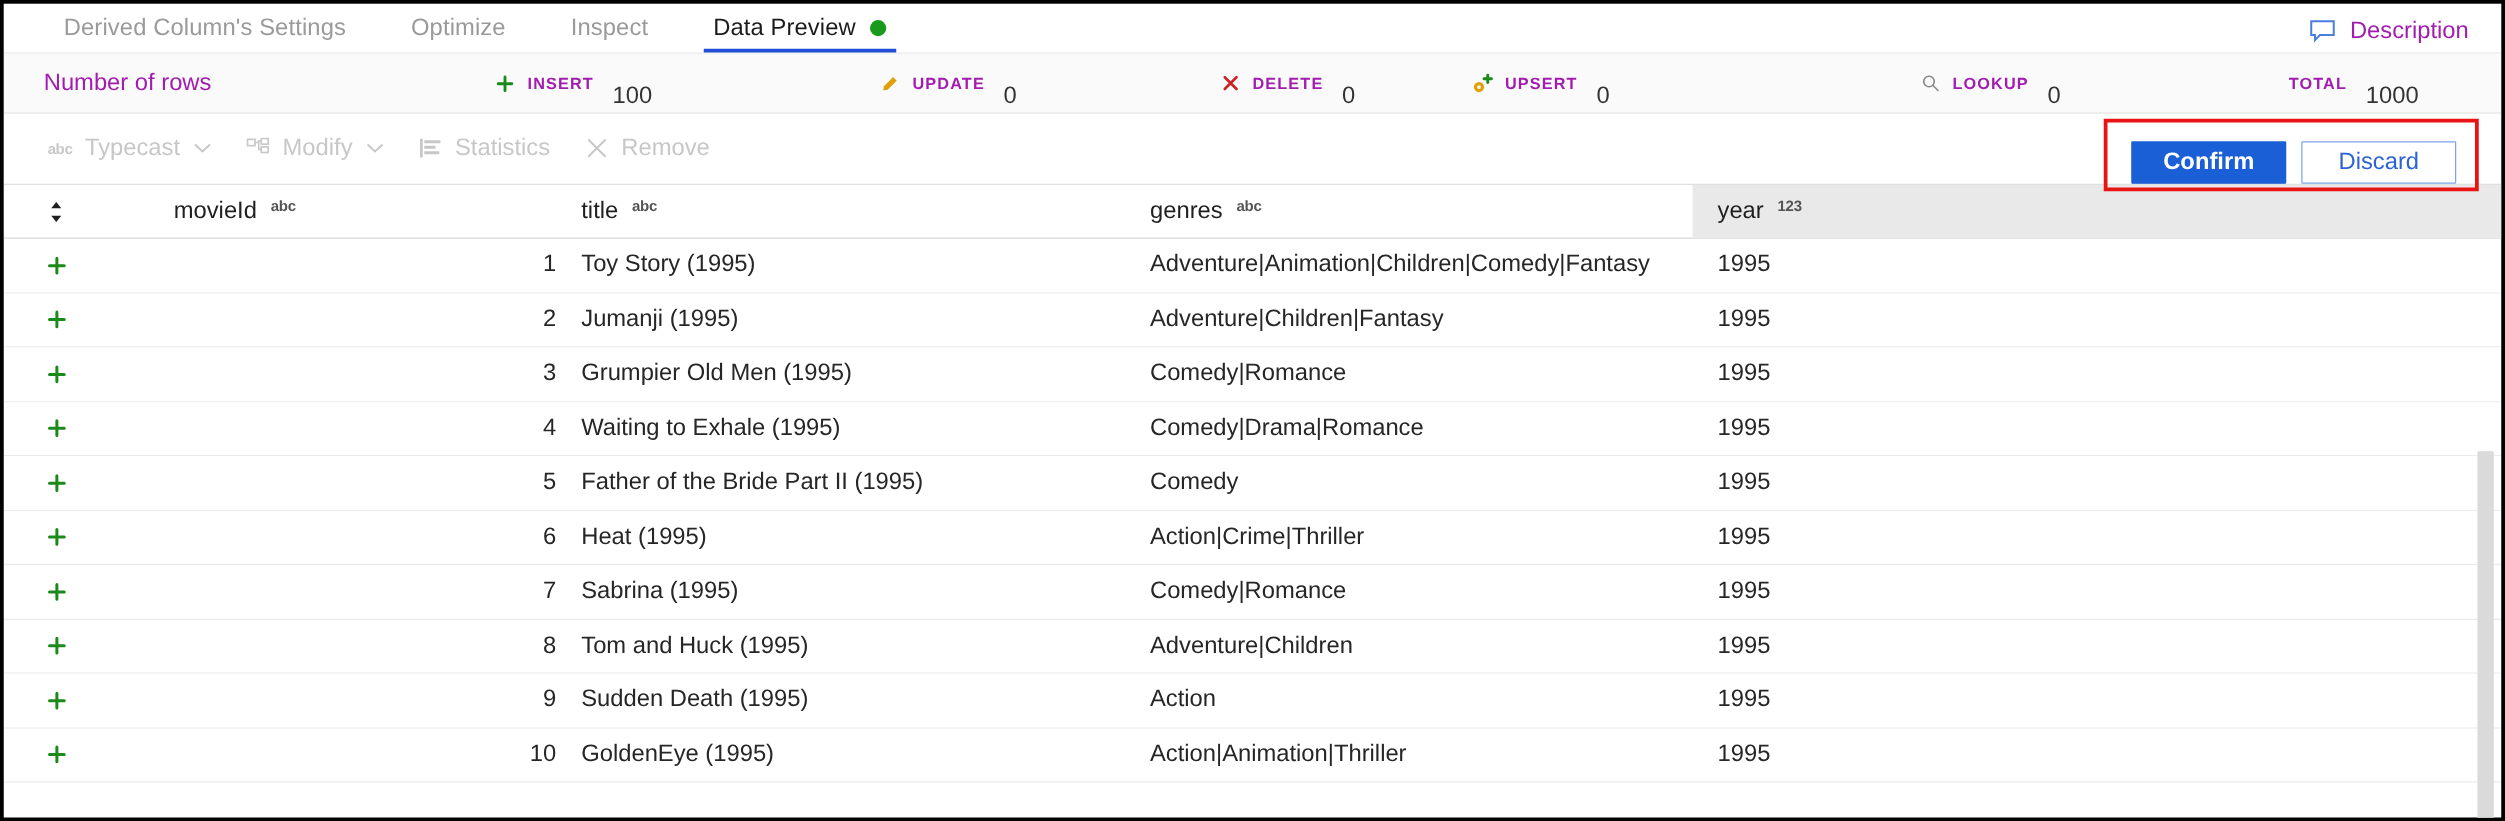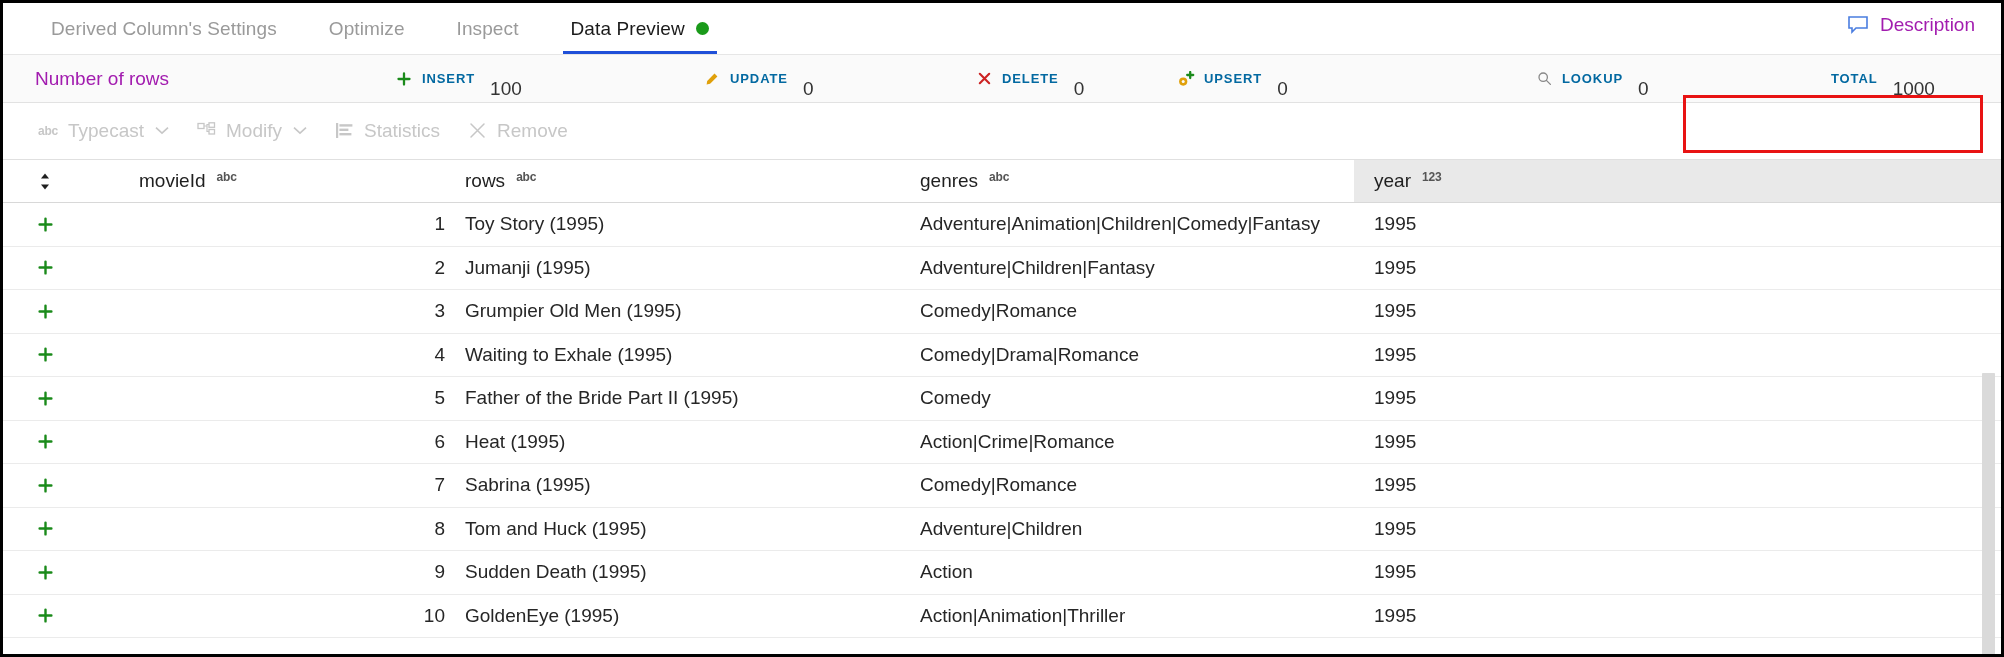--- a/index.html
+++ b/index.html
@@ -15,21 +15,21 @@
     width: 2004px;
     height: 657px;
     border: 3px solid #000000;
     background: #ffffff;
     overflow: hidden;
   }
 
   
   .tabbar {
     position: relative;
-    height: 52px;
+    height: 40px;
     background: #ffffff;
     border-bottom: 1px solid #e6e6e6;
     display: flex;
     align-items: stretch;
     padding-left: 22px;
   }
   .tab {
     position: relative;
     display: flex;
     align-items: center;
@@ -90,21 +90,21 @@
     display: flex;
     align-items: center;
     gap: 9px;
     white-space: nowrap;
   }
   .stat .ic { width: 18px; height: 18px; display: flex; align-items: center; justify-content: center; }
   .stat .lbl {
     font-size: 13px;
     font-weight: bold;
     letter-spacing: .9px;
-    color: #0369a1;
+    color: #a21caf;
   }
   .stat .val {
     font-size: 19px;
     color: #333333;
     margin-left: 6px;
     margin-top: 21px;
   }
 
   
   .toolbar {
@@ -389,38 +389,42 @@
       <span class="glyph">
         <svg width="17" height="17" viewBox="0 0 17 17">
             <path d="M2 2l13 13M15 2L2 15" stroke="#c7c7c7" stroke-width="1.5" stroke-linecap="round"></path>
           </svg>
       </span>
       <span>Remove</span>
     </div>
   </div>
 
   <div class="annot"></div>
+  <div class="cd-wrap">
+    <div class="btn btn-primary">Confirm</div>
+    <div class="btn btn-secondary">Discard</div>
+  </div>
 
   <div class="grid">
 
     <div class="grid-head">
       <div class="c-prefix">
         <span class="sort-ic">
           <svg width="12" height="19" viewBox="0 0 12 19">
             <path d="M6 1.5L10 6.5H2z" fill="#1f1f1f"></path>
             <path d="M6 17.5L10 12.5H2z" fill="#1f1f1f"></path>
           </svg>
         </span>
       </div>
       <div class="c-movieid">
         <span>movieId</span>
         <span class="typebadge">abc</span>
       </div>
       <div class="c-title">
-        <span>rows</span>
+        <span>title</span>
         <span class="typebadge">abc</span>
       </div>
       <div class="c-genres">
         <span>genres</span>
         <span class="typebadge">abc</span>
       </div>
       <div class="c-year">
         <span>year</span>
         <span class="typebadge">123</span>
       </div>
@@ -484,21 +488,21 @@
             <div class="c-year cell">1995</div>
           </div>
           <div class="row">
             <div class="c-prefix">
               <svg width="15" height="15" viewBox="0 0 15 15">
                 <path d="M7.5 1.6v11.8M1.6 7.5h11.8" stroke="#1a8a1a" stroke-width="2.4" stroke-linecap="round"></path>
               </svg>
             </div>
             <div class="c-movieid cell">6</div>
             <div class="c-title cell">Heat (1995)</div>
-            <div class="c-genres cell">Action|Crime|Romance</div>
+            <div class="c-genres cell">Action|Crime|Thriller</div>
             <div class="c-year cell">1995</div>
           </div>
           <div class="row">
             <div class="c-prefix">
               <svg width="15" height="15" viewBox="0 0 15 15">
                 <path d="M7.5 1.6v11.8M1.6 7.5h11.8" stroke="#1a8a1a" stroke-width="2.4" stroke-linecap="round"></path>
               </svg>
             </div>
             <div class="c-movieid cell">7</div>
             <div class="c-title cell">Sabrina (1995)</div>

